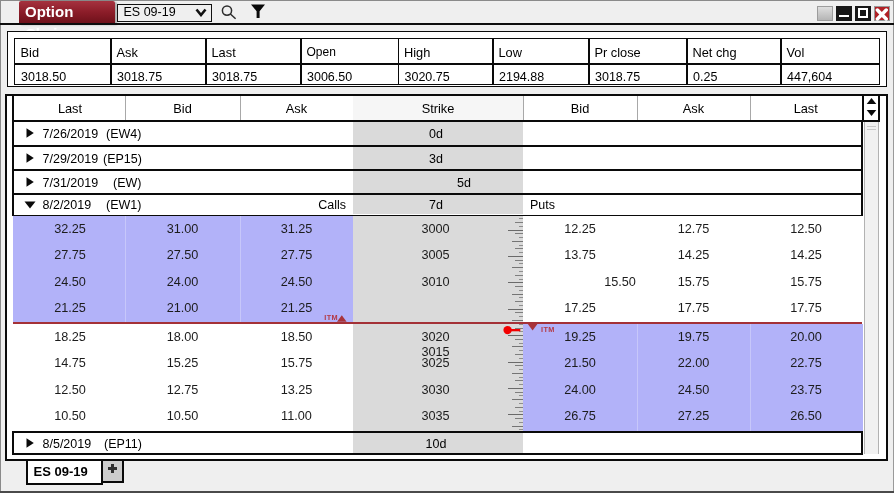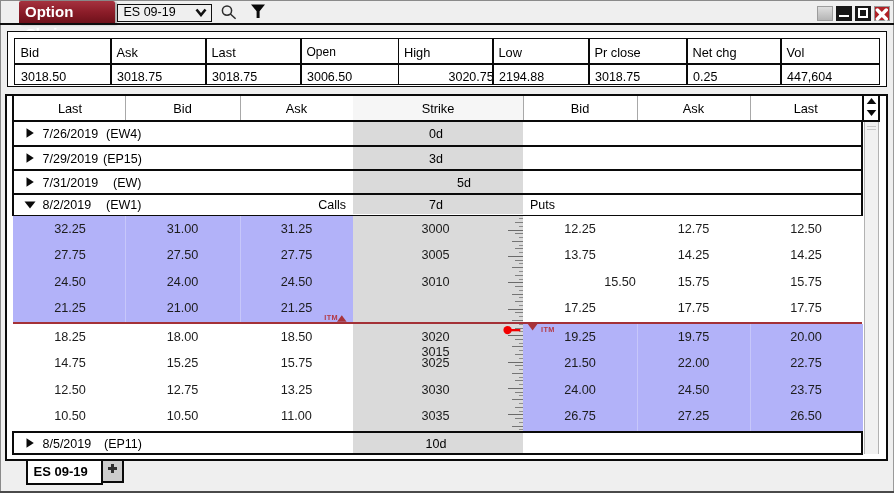--- a/index.html
+++ b/index.html
@@ -44,21 +44,21 @@
 <div class="abs" style="left:116.5px;top:41px;width:87px;height:23px;font-size:12.8px;line-height:23px;color:#000;">Ask</div>
 <div class="abs" style="left:117px;top:67.5px;width:87px;height:19px;font-size:12.5px;line-height:19px;color:#000;">3018.75</div>
 <div class="abs" style="left:205px;top:38px;width:1.6px;height:47px;background:#0a0a0a;"></div>
 <div class="abs" style="left:211.5px;top:41px;width:87px;height:23px;font-size:12.8px;line-height:23px;color:#000;">Last</div>
 <div class="abs" style="left:212px;top:67.5px;width:87px;height:19px;font-size:12.5px;line-height:19px;color:#000;">3018.75</div>
 <div class="abs" style="left:300px;top:38px;width:1.6px;height:47px;background:#0a0a0a;"></div>
 <div class="abs" style="left:306.5px;top:41px;width:89.5px;height:23px;font-size:12px;line-height:23px;color:#000;">Open</div>
 <div class="abs" style="left:307px;top:67.5px;width:89.5px;height:19px;font-size:12.5px;line-height:19px;color:#000;">3006.50</div>
 <div class="abs" style="left:397.5px;top:38px;width:1.6px;height:47px;background:#0a0a0a;"></div>
 <div class="abs" style="left:404.0px;top:41px;width:86.5px;height:23px;font-size:12.8px;line-height:23px;color:#000;">High</div>
-<div class="abs" style="left:404.5px;top:67.5px;width:86.5px;height:19px;font-size:12.5px;line-height:19px;color:#000;margin-left:44px;">3020.75</div>
+<div class="abs" style="left:404.5px;top:67.5px;width:86.5px;height:19px;font-size:12.5px;line-height:19px;color:#000;">3020.75</div>
 <div class="abs" style="left:492px;top:38px;width:1.6px;height:47px;background:#0a0a0a;"></div>
 <div class="abs" style="left:498.5px;top:41px;width:88px;height:23px;font-size:12.8px;line-height:23px;color:#000;">Low</div>
 <div class="abs" style="left:499px;top:67.5px;width:88px;height:19px;font-size:12.5px;line-height:19px;color:#000;">2194.88</div>
 <div class="abs" style="left:588px;top:38px;width:1.6px;height:47px;background:#0a0a0a;"></div>
 <div class="abs" style="left:594.5px;top:41px;width:90px;height:23px;font-size:12.8px;line-height:23px;color:#000;">Pr close</div>
 <div class="abs" style="left:595px;top:67.5px;width:90px;height:19px;font-size:12.5px;line-height:19px;color:#000;">3018.75</div>
 <div class="abs" style="left:686px;top:38px;width:1.6px;height:47px;background:#0a0a0a;"></div>
 <div class="abs" style="left:692.5px;top:41px;width:86px;height:23px;font-size:12.8px;line-height:23px;color:#000;">Net chg</div>
 <div class="abs" style="left:693px;top:67.5px;width:86px;height:19px;font-size:12.5px;line-height:19px;color:#000;">0.25</div>
 <div class="abs" style="left:780px;top:38px;width:1.6px;height:47px;background:#0a0a0a;"></div>

